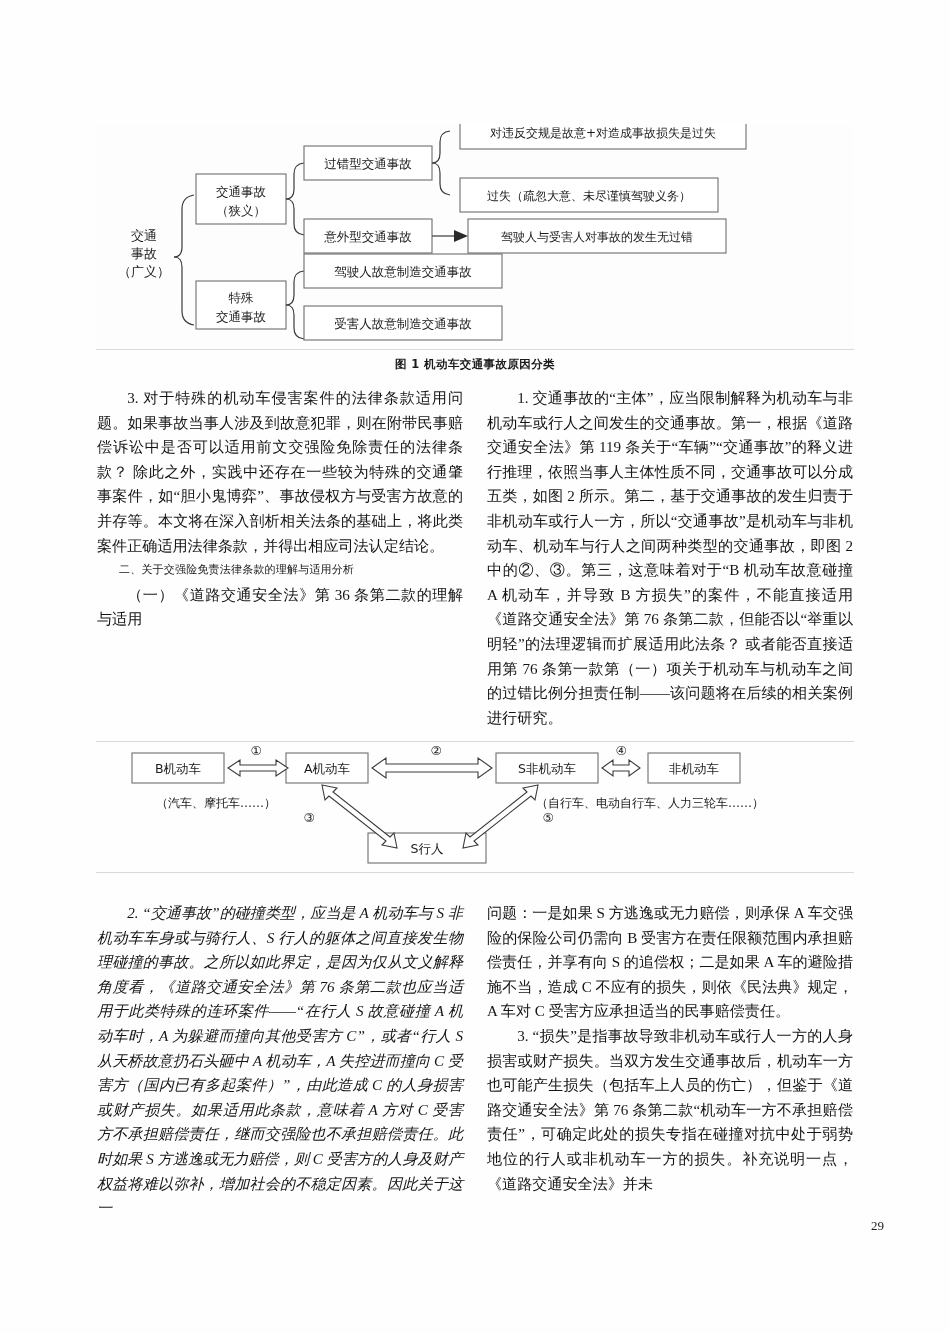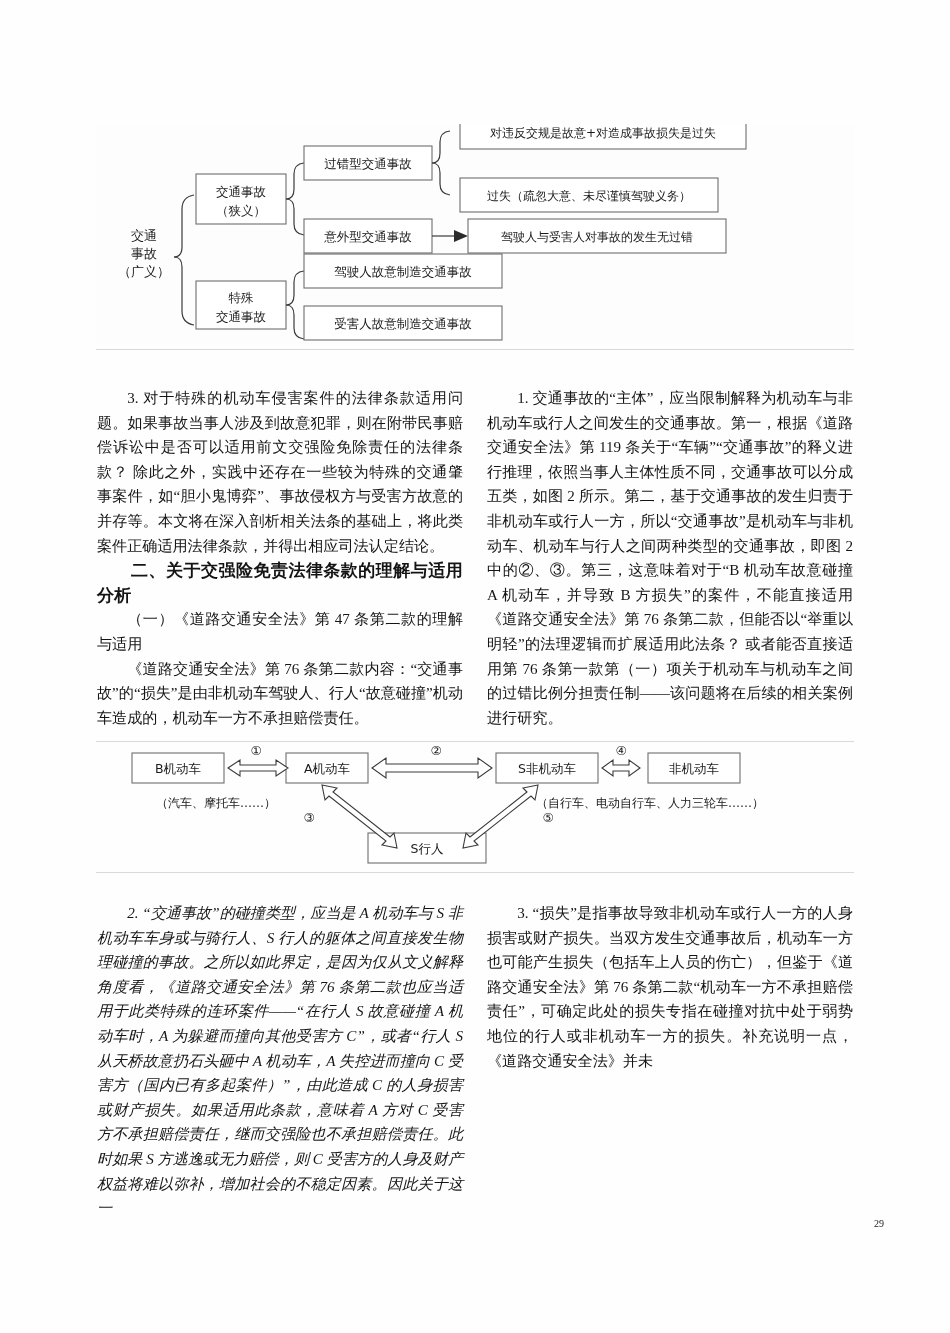--- a/index.html
+++ b/index.html
@@ -84,33 +84,33 @@
   #col-a-right  { top: 386px; }
   #col-b-left   { top: 901px; font-style: italic; }
   #col-b-right  { top: 901px; }
 
   .col p {
     margin: 0;
     text-indent: 2em;
   }
   .col p.noindent { text-indent: 0; }
   .col p.heading {
-    font-weight: bold;
+    font-weight: normal;
     font-family: "DejaVu Sans", "Liberation Sans", sans-serif;
-    font-size: 17px;
+    font-size: 11px;
     letter-spacing: 0.2px;
   }
 
   .page-number {
     position: absolute;
     left: 0;
     top: 1218px;
     width: 884px;
     text-align: right;
-    font-size: 10px;
+    font-size: 13px;
     font-family: "Liberation Serif", serif;
     color: #222;
   }
 
   
   text {
     font-family: "DejaVu Sans", "Liberation Sans", sans-serif;
     fill: #1b1b1b;
   }
   .nodebox {
@@ -197,26 +197,26 @@
         <text x="307" y="152" font-size="12.5" text-anchor="middle">驾驶人故意制造交通事故</text>
       </g>
       <g>
         <rect class="nodebox" x="208" y="182" width="198" height="34"></rect>
         <text x="307" y="204" font-size="12.5" text-anchor="middle">受害人故意制造交通事故</text>
       </g>
     </svg>
   </div>
 
   <div class="fig-rule" id="rule-bottom1"></div>
+  <div class="fig-caption" id="fig1-caption">图 1    机动车交通事故原因分类</div>
 
   <div class="col col-left" id="col-a-left">
     <p>3. 对于特殊的机动车侵害案件的法律条款适用问题。如果事故当事人涉及到故意犯罪，则在附带民事赔偿诉讼中是否可以适用前文交强险免除责任的法律条款？ 除此之外，实践中还存在一些较为特殊的交通肇事案件，如“胆小鬼博弈”、事故侵权方与受害方故意的并存等。本文将在深入剖析相关法条的基础上，将此类案件正确适用法律条款，并得出相应司法认定结论。</p>
     <p class="heading">二、关于交强险免责法律条款的理解与适用分析</p>
-    <p>（一）《道路交通安全法》第 47 条第二款的理解与适用</p>
-    <p>《道路交通安全法》第 76 条第二款内容：“交通事故”的“损失”是由非机动车驾驶人、行人“故意碰撞”机动车造成的，机动车一方不承担赔偿责任。</p>
+    <p>（一）《道路交通安全法》第 36 条第二款的理解与适用</p>
   </div>
 
   <div class="col col-right" id="col-a-right">
     <p>1. 交通事故的“主体”，应当限制解释为机动车与非机动车或行人之间发生的交通事故。第一，根据《道路交通安全法》第 119 条关于“车辆”“交通事故”的释义进行推理，依照当事人主体性质不同，交通事故可以分成五类，如图 2 所示。第二，基于交通事故的发生归责于非机动车或行人一方，所以“交通事故”是机动车与非机动车、机动车与行人之间两种类型的交通事故，即图 2 中的②、③。第三，这意味着对于“B 机动车故意碰撞 A 机动车，并导致 B 方损失”的案件，不能直接适用《道路交通安全法》第 76 条第二款，但能否以“举重以明轻”的法理逻辑而扩展适用此法条？ 或者能否直接适用第 76 条第一款第（一）项关于机动车与机动车之间的过错比例分担责任制——该问题将在后续的相关案例进行研究。</p>
   </div>
 
   <div class="fig-rule" id="rule-top2"></div>
 
   <div class="fig2-wrap">
     <svg width="758" height="124" viewBox="0 0 758 124" xmlns="http://www.w3.org/2000/svg">
@@ -278,18 +278,19 @@
     </svg>
   </div>
 
   <div class="fig-rule" id="rule-bottom2"></div>
 
   <div class="col col-left" id="col-b-left">
     <p>2. “交通事故”的碰撞类型，应当是 A 机动车与 S 非机动车车身或与骑行人、S 行人的躯体之间直接发生物理碰撞的事故。之所以如此界定，是因为仅从文义解释角度看，《道路交通安全法》第 76 条第二款也应当适用于此类特殊的连环案件——“在行人 S 故意碰撞 A 机动车时，A 为躲避而撞向其他受害方 C”，或者“行人 S 从天桥故意扔石头砸中 A 机动车，A 失控进而撞向 C 受害方（国内已有多起案件）”，由此造成 C 的人身损害或财产损失。如果适用此条款，意味着 A 方对 C 受害方不承担赔偿责任，继而交强险也不承担赔偿责任。此时如果 S 方逃逸或无力赔偿，则 C 受害方的人身及财产权益将难以弥补，增加社会的不稳定因素。因此关于这一</p>
   </div>
 
   <div class="col col-right" id="col-b-right">
+    <p class="noindent">问题：一是如果 S 方逃逸或无力赔偿，则承保 A 车交强险的保险公司仍需向 B 受害方在责任限额范围内承担赔偿责任，并享有向 S 的追偿权；二是如果 A 车的避险措施不当，造成 C 不应有的损失，则依《民法典》规定，A 车对 C 受害方应承担适当的民事赔偿责任。</p>
     <p>3. “损失”是指事故导致非机动车或行人一方的人身损害或财产损失。当双方发生交通事故后，机动车一方也可能产生损失（包括车上人员的伤亡），但鉴于《道路交通安全法》第 76 条第二款“机动车一方不承担赔偿责任”，可确定此处的损失专指在碰撞对抗中处于弱势地位的行人或非机动车一方的损失。补充说明一点，《道路交通安全法》并未</p>
   </div>
 
   <div class="page-number">29</div>
 
 </div>
 
 </body></html>

